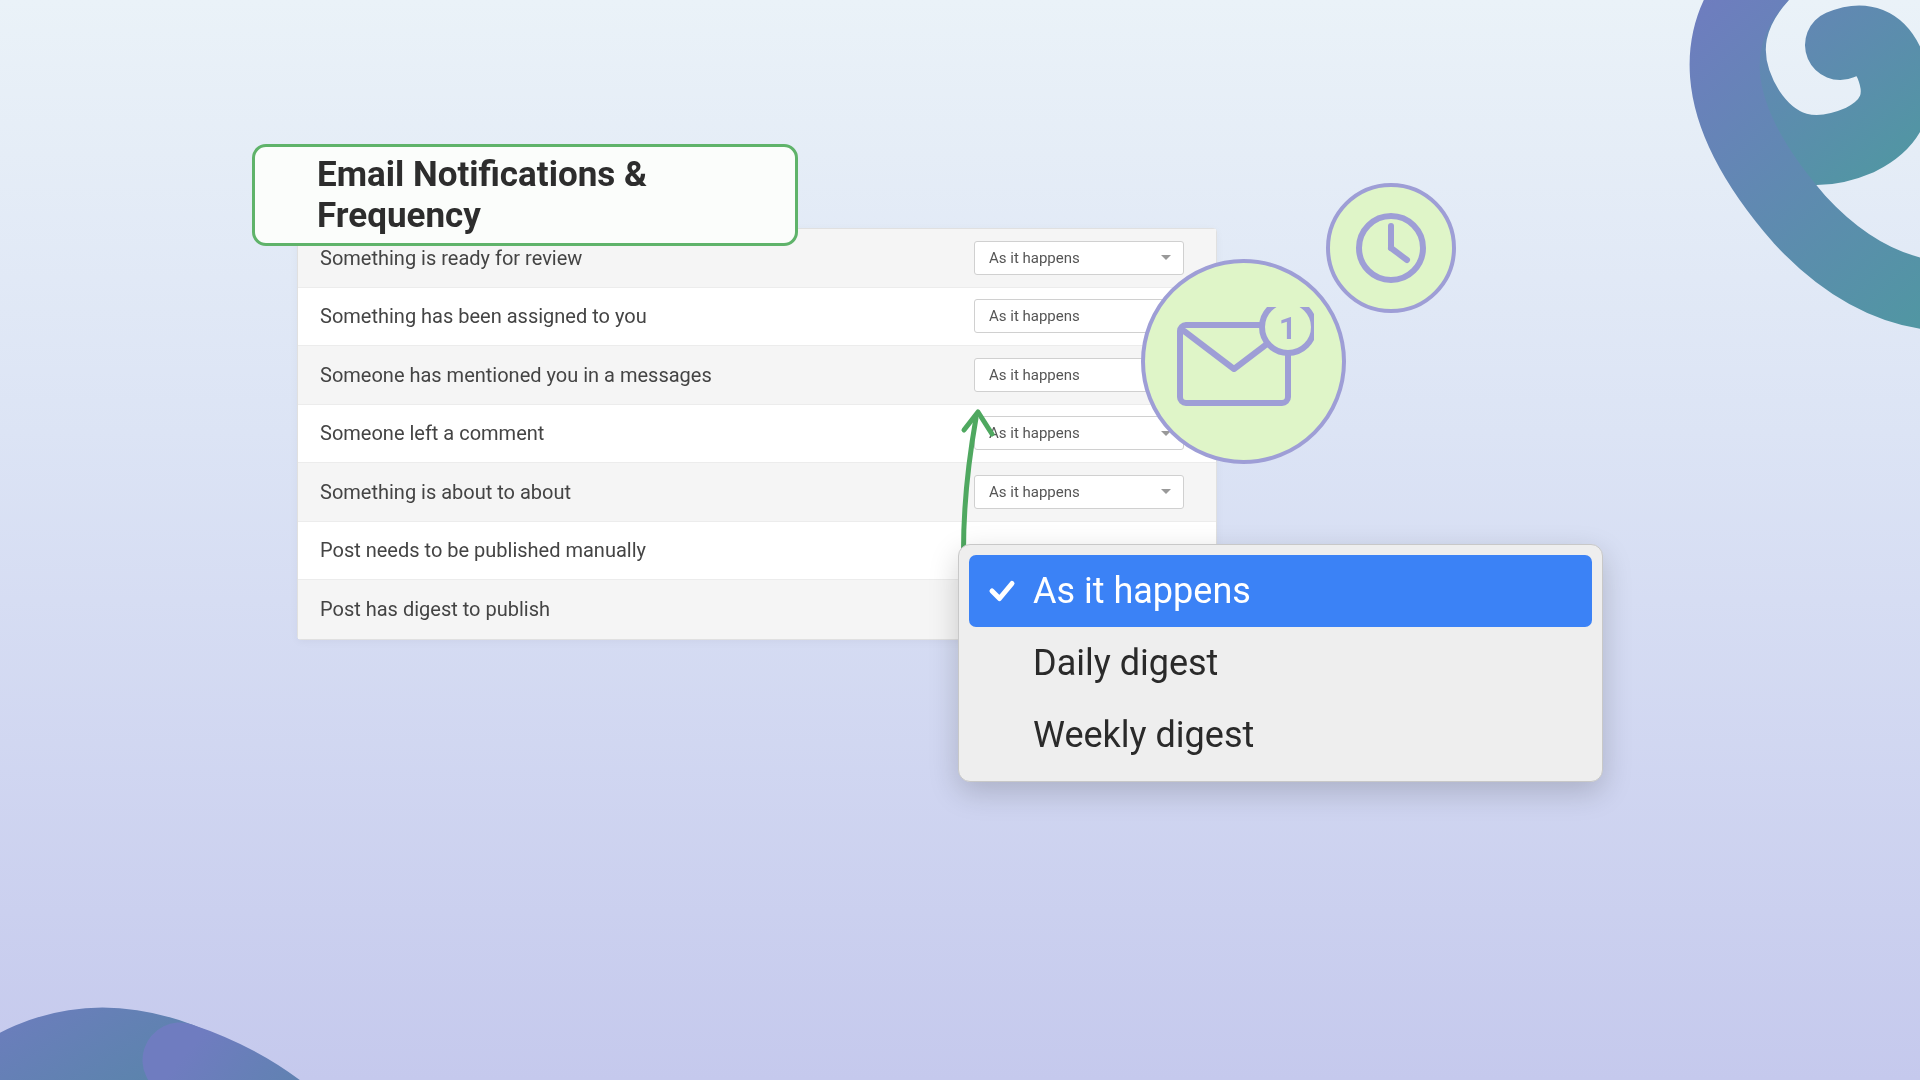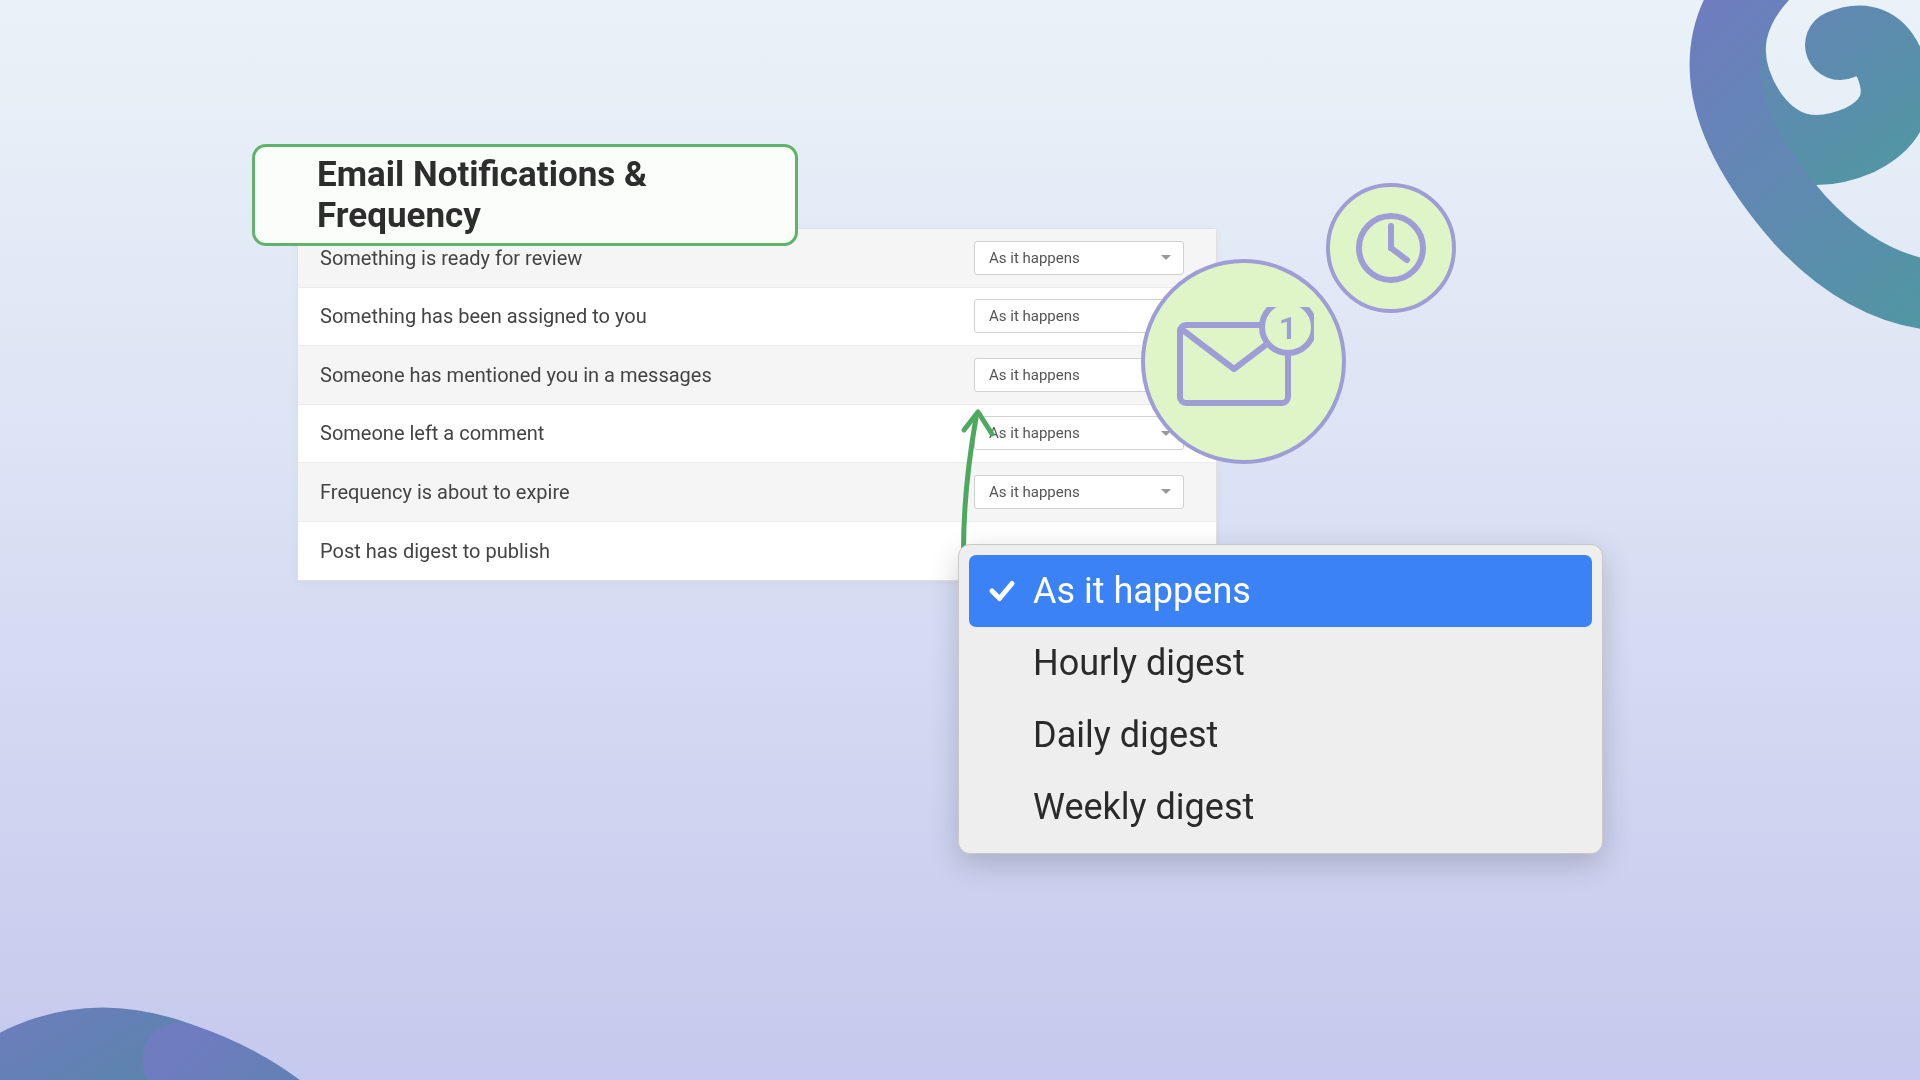--- a/index.html
+++ b/index.html
@@ -222,25 +222,28 @@
       </div>
     </div>
     <div class="setting-row">
       <span class="setting-label">Someone left a comment</span>
       <div class="freq-select">
         <span>As it happens</span>
         <span class="chev"></span>
       </div>
     </div>
     <div class="setting-row">
-      <span class="setting-label">Frequency is about to expire</span>
-      <div class="freq-select">
-        <span>As it happens</span>
-        <span class="chev"></span>
-      </div>
+      <span class="setting-label">Something is about to about</span>
+      <div class="freq-select">
+        <span>As it happens</span>
+        <span class="chev"></span>
+      </div>
+    </div>
+    <div class="setting-row">
+      <span class="setting-label">Post needs to be published manually</span>
     </div>
     <div class="setting-row">
       <span class="setting-label">Post has digest to publish</span>
     </div>
   </div>
 
 <div class="badge badge-mail">
   <svg width="140" height="110" viewBox="0 0 140 110">
     <rect x="6" y="18" width="108" height="78" rx="6" fill="none" stroke="#9e9ed6" stroke-width="6"></rect>
     <path d="M 10 24 L 60 62 L 110 24" fill="none" stroke="#9e9ed6" stroke-width="6" stroke-linecap="round" stroke-linejoin="round"></path>
@@ -264,21 +267,18 @@
 </svg>
 
 <div class="dropdown" id="dropdown">
     <div class="dd-option selected">
       <svg class="dd-check" viewBox="0 0 24 24">
         <path d="M4 12 L10 18 L20 6" fill="none" stroke="#fff" stroke-width="4" stroke-linecap="round" stroke-linejoin="round"></path>
       </svg>
       <span>As it happens</span>
     </div>
     <div class="dd-option">
-      <span>Hourly digest</span>
-    </div>
-    <div class="dd-option">
       <span>Daily digest</span>
     </div>
     <div class="dd-option">
       <span>Weekly digest</span>
     </div>
   </div>
 
 </body></html>

